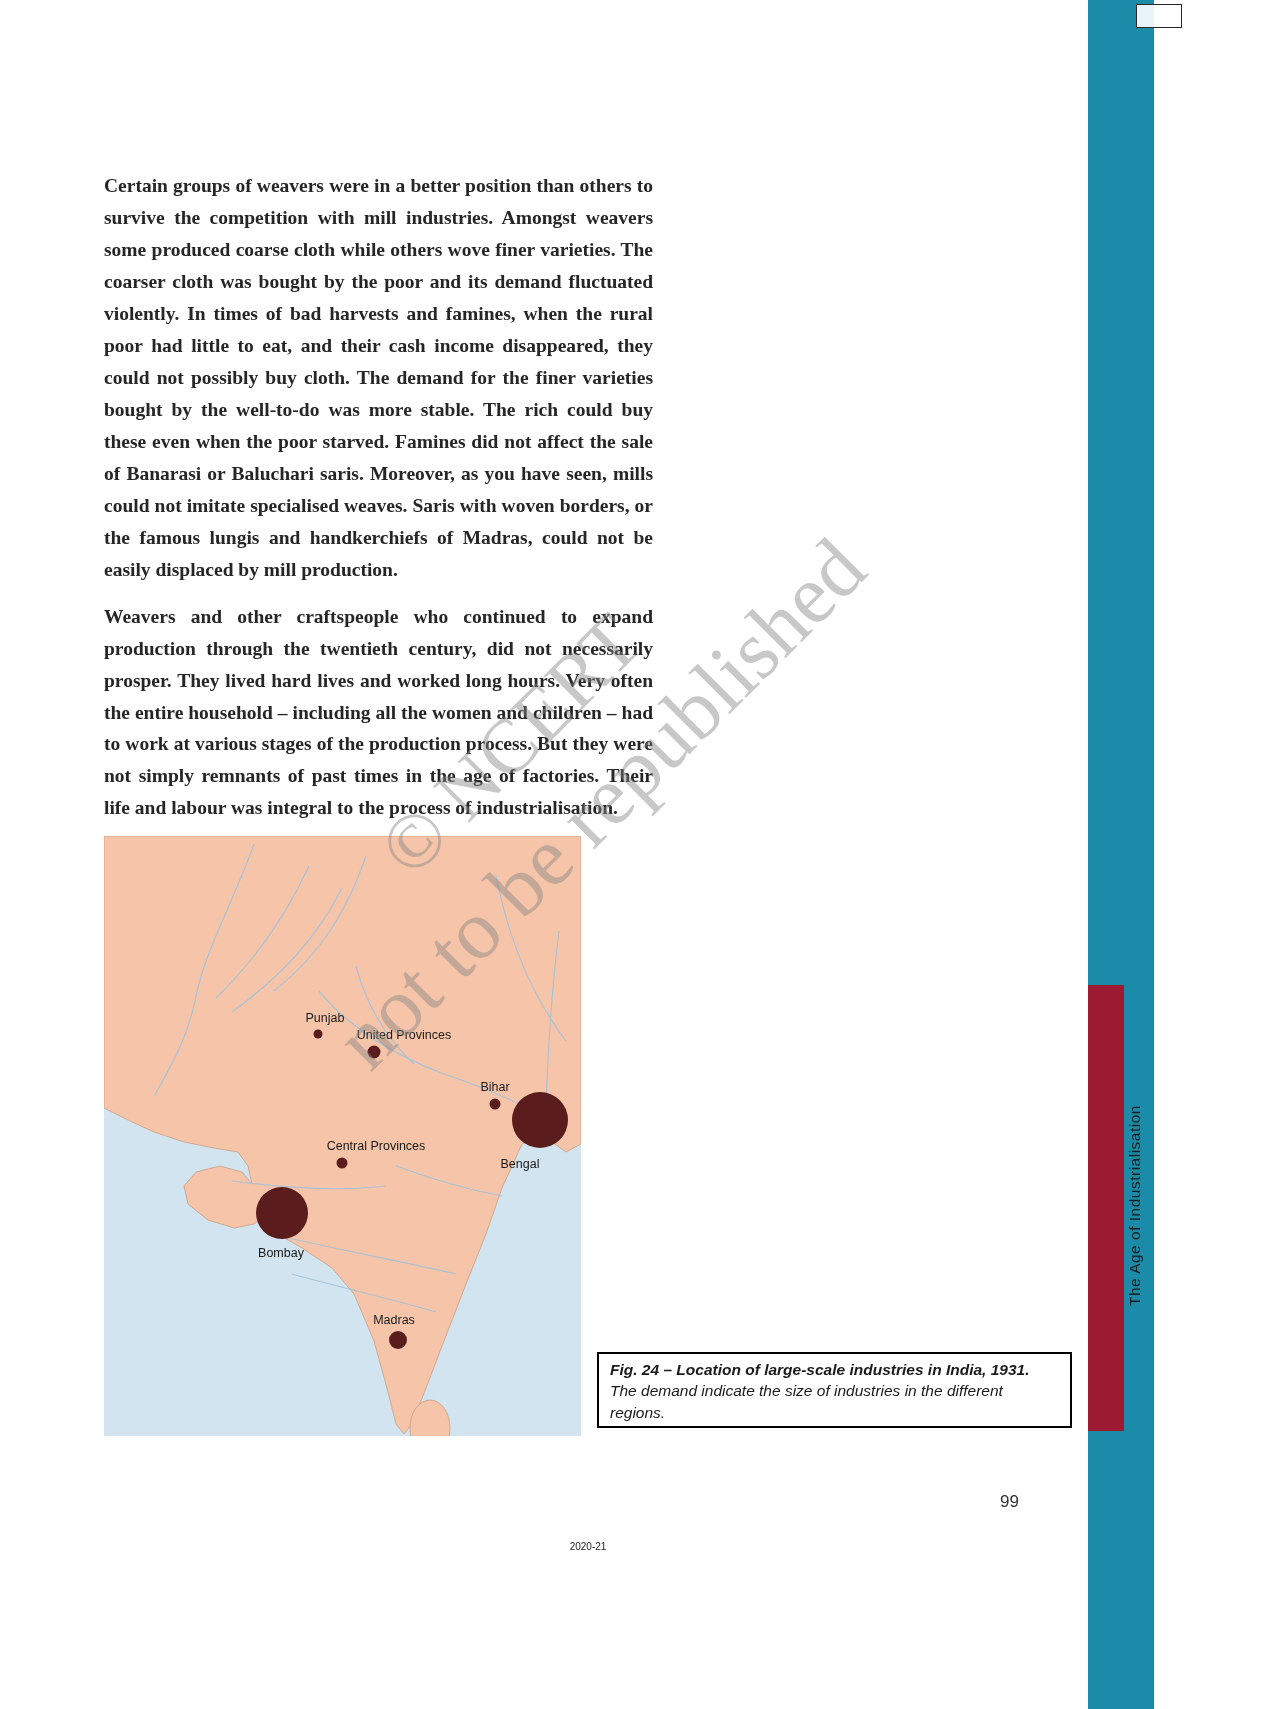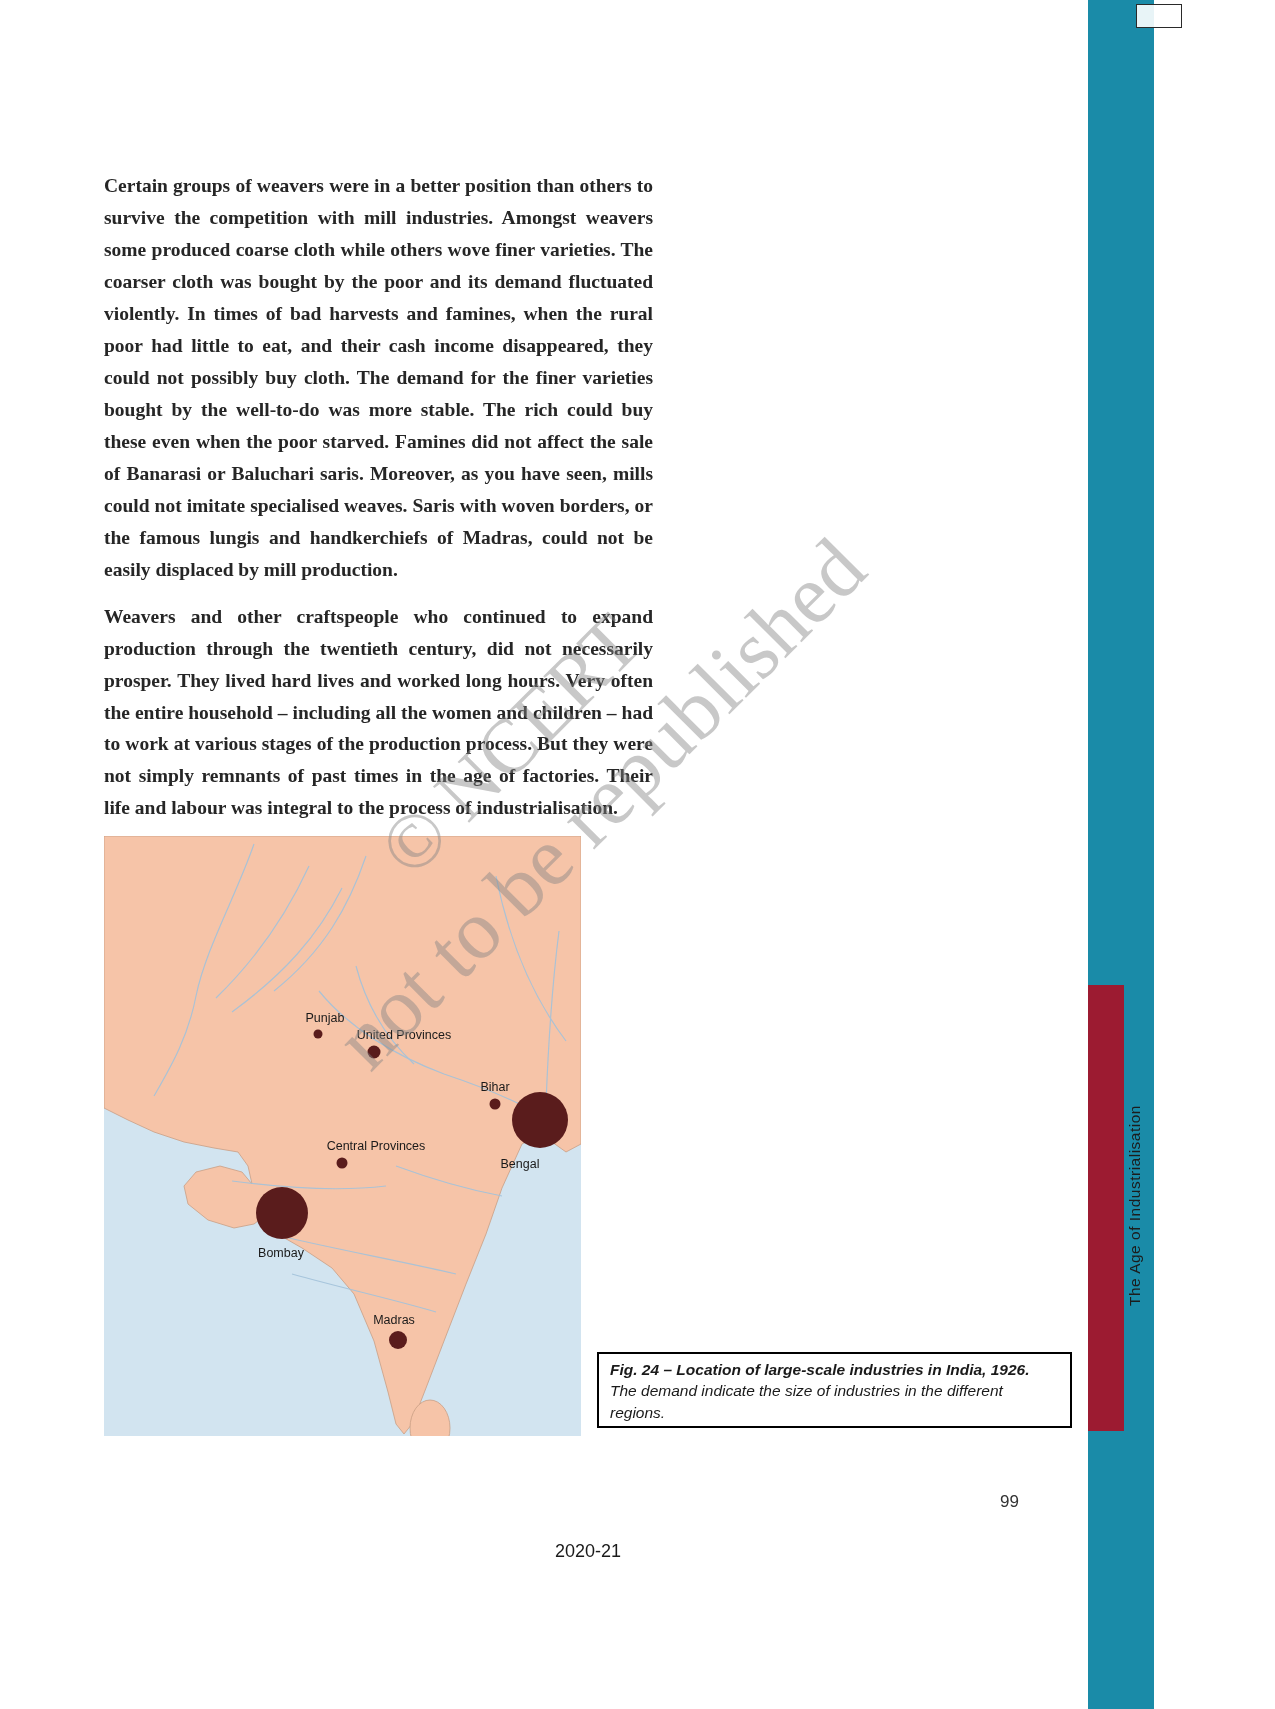--- a/index.html
+++ b/index.html
@@ -105,21 +105,21 @@
   .page-number {
     position: absolute; left: 1000px; top: 1492px;
     width: 68px; text-align: left;
     font-family: "Liberation Sans", sans-serif;
     font-size: 17px; color: #333;
   }
   .footer-year {
     position: absolute; left: 0; top: 1541px;
     width: 1176px; text-align: center;
     font-family: "Liberation Sans", sans-serif;
-    font-size: 18px; color: #1a1a1a;
+    font-size: 10px; color: #1a1a1a;
   }
 </style>
 </head>
 <body>
 
 <div class="teal-band"></div>
 <div class="chapter-tab"></div>
 <div class="chapter-title-vertical">The Age of Industrialisation</div>
 <div class="registration-mark"></div>
 
@@ -171,21 +171,21 @@
         <text x="272" y="314" text-anchor="middle" class="map-label">Central Provinces</text>
         <circle cx="178" cy="377" r="26" fill="#5a1c1c"></circle>
         <text x="177" y="421" text-anchor="middle" class="map-label">Bombay</text>
         <circle cx="294" cy="504" r="9" fill="#5a1c1c"></circle>
         <text x="290" y="488" text-anchor="middle" class="map-label">Madras</text>
       </g>
   </svg>
 </div>
 
 <div class="caption-box">
-  <span class="caption-title">Fig. 24 – Location of large-scale industries in India, 1926.</span>
+  <span class="caption-title">Fig. 24 – Location of large-scale industries in India, 1931.</span>
   <span class="caption-body">The demand indicate the size of industries in the different regions.</span>
 </div>
 
 <div class="watermark">
   <div class="wm-line1">© NCERT</div>
   <div class="wm-line2">not to be republished</div>
 </div>
 
 <div class="page-number">99</div>
 <div class="footer-year">2020-21</div>

